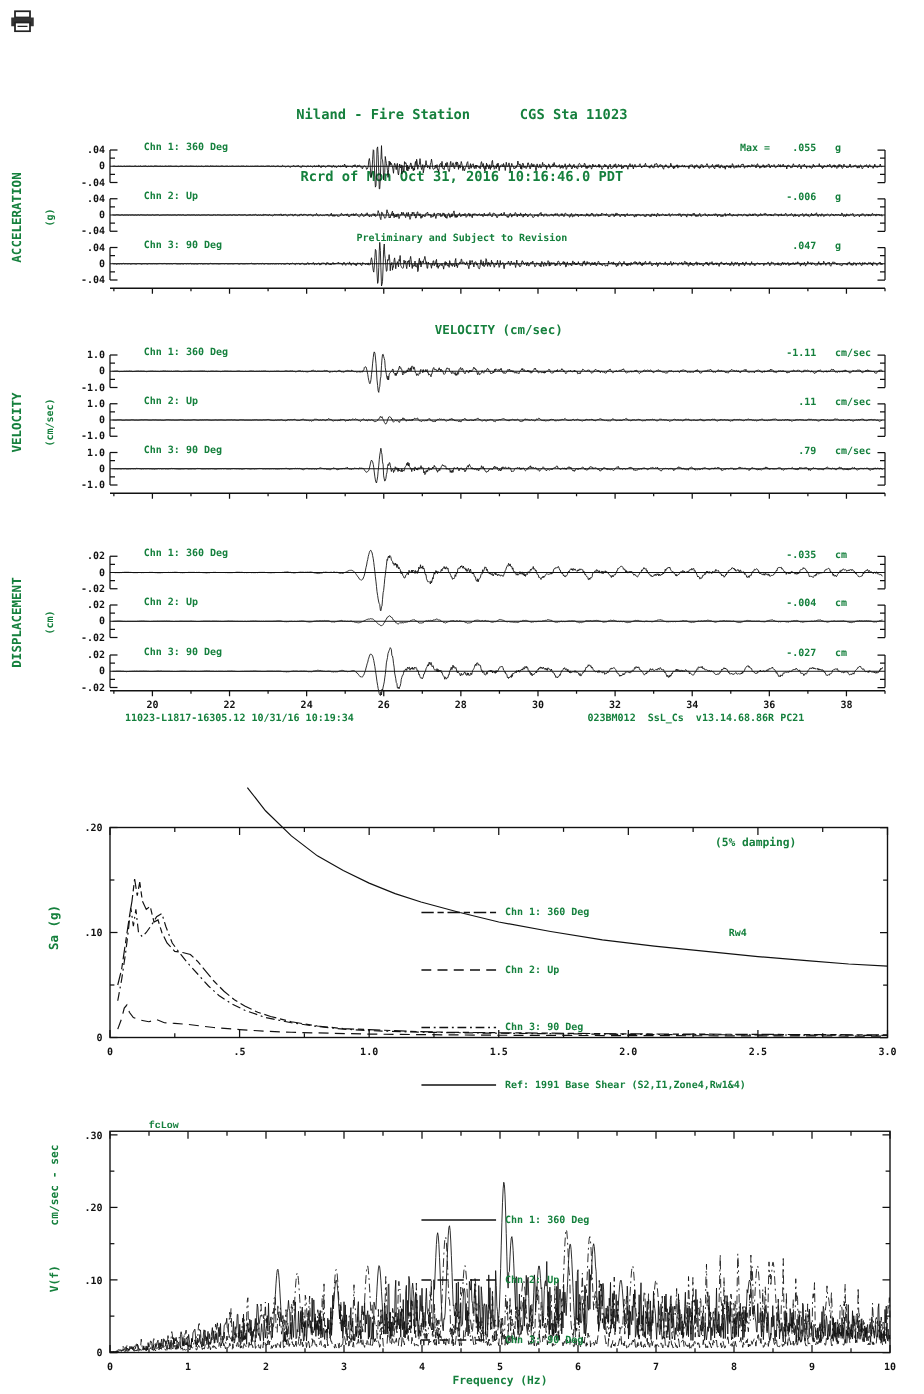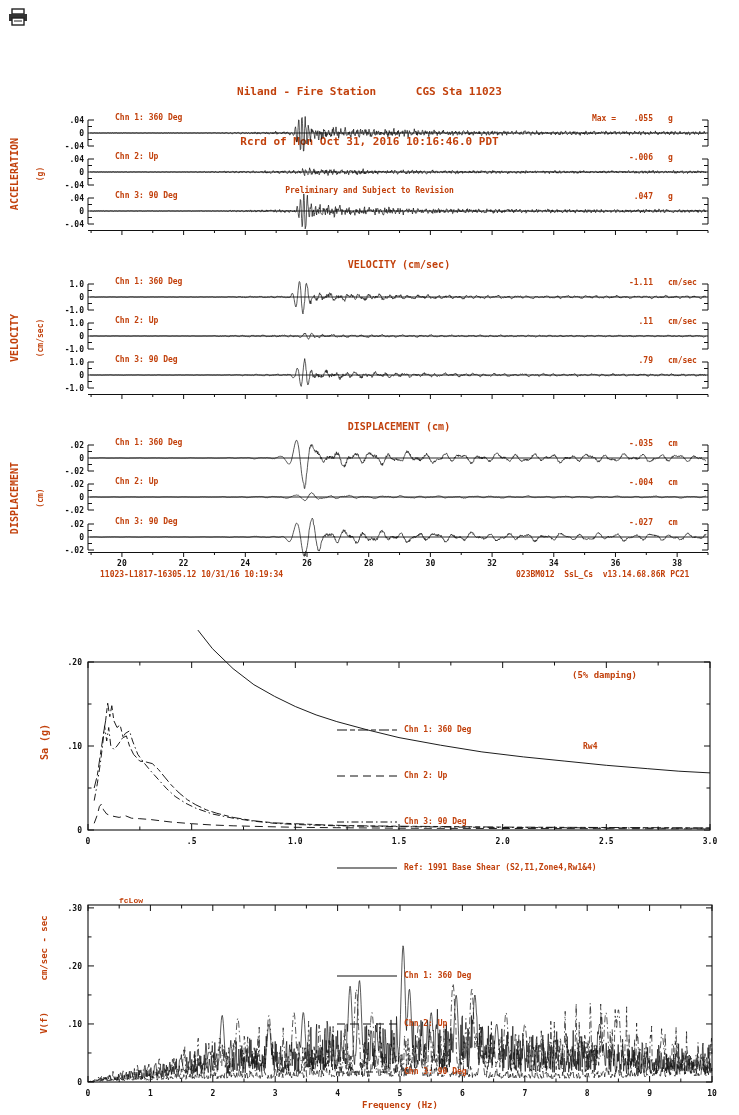--- a/index.html
+++ b/index.html
@@ -1,16 +1,16 @@
 <!DOCTYPE html>
 <html><head>
 <meta charset="utf-8">
 <style>
   html,body{margin:0;padding:0;background:#fff;}
-  #page{position:relative;width:739px;height:1115px;background:#fff;color:#c2410c;
+  #page{position:relative;width:739px;height:1115px;background:#fff;color:#15803d;
         font-family:"DejaVu Sans Mono","Liberation Mono",monospace;overflow:hidden;}
   .abs{position:absolute;white-space:pre;}
   .ctr{text-align:center;}
   .b{font-weight:bold;}
   .f11{font-size:11px;line-height:12px;}
   .f10{font-size:10px;line-height:11px;}
   .f9{font-size:9px;line-height:10px;}
   .f8{font-size:8px;line-height:9px;}
   .strip{position:absolute;left:56px;width:654px;height:44px;}
   .strip svg{position:absolute;left:0;top:0;overflow:visible;}
@@ -226,21 +226,20 @@
       <line x1="436.07960199004975" y1="1.5" x2="436.07960199004975" y2="6" stroke="#111" stroke-width="1"></line>
       <line x1="466.92537313432837" y1="1.5" x2="466.92537313432837" y2="4" stroke="#111" stroke-width="1"></line>
       <line x1="497.771144278607" y1="1.5" x2="497.771144278607" y2="6" stroke="#111" stroke-width="1"></line>
       <line x1="528.6169154228855" y1="1.5" x2="528.6169154228855" y2="4" stroke="#111" stroke-width="1"></line>
       <line x1="559.4626865671642" y1="1.5" x2="559.4626865671642" y2="6" stroke="#111" stroke-width="1"></line>
       <line x1="590.3084577114428" y1="1.5" x2="590.3084577114428" y2="4" stroke="#111" stroke-width="1"></line>
       <line x1="621.1542288557214" y1="1.5" x2="621.1542288557214" y2="6" stroke="#111" stroke-width="1"></line>
       <line x1="652" y1="1.5" x2="652" y2="4" stroke="#111" stroke-width="1"></line>
     </svg>
 
-  <div class="abs ctr f10 b" style="left:88px;top:421px;width:622px;">DISPLACEMENT (cm)</div>
   <div class="vwrap f10" style="left:14px;top:498px;">DISPLACEMENT</div>
   <div class="vwrap f8" style="left:40px;top:498px;">(cm)</div>
 
   <div class="strip" style="top:438px;">
     <svg id="svg-displacement-0" width="654" height="44">
         <text x="28" y="9.5" text-anchor="end" font-size="8">.02</text>
         <text x="28" y="22.5" text-anchor="end" font-size="8">0</text>
         <text x="28" y="35.5" text-anchor="end" font-size="8">-.02</text>
         <line x1="32" y1="7" x2="32" y2="33" stroke="#111" stroke-width="1"></line>
         <line x1="32" y1="7" x2="38" y2="7" stroke="#111" stroke-width="1"></line>
@@ -332,21 +331,21 @@
       <line x1="528.6169154228855" y1="1.5" x2="528.6169154228855" y2="4" stroke="#111" stroke-width="1"></line>
       <line x1="559.4626865671642" y1="1.5" x2="559.4626865671642" y2="6" stroke="#111" stroke-width="1"></line>
       <text x="559.4626865671642" y="15" text-anchor="middle" font-size="8">36</text>
       <line x1="590.3084577114428" y1="1.5" x2="590.3084577114428" y2="4" stroke="#111" stroke-width="1"></line>
       <line x1="621.1542288557214" y1="1.5" x2="621.1542288557214" y2="6" stroke="#111" stroke-width="1"></line>
       <text x="621.1542288557214" y="15" text-anchor="middle" font-size="8">38</text>
       <line x1="652" y1="1.5" x2="652" y2="4" stroke="#111" stroke-width="1"></line>
     </svg>
 
   <div class="abs f8 b" style="left:100px;top:570px;">11023-L1817-16305.12 10/31/16 10:19:34</div>
-  <div class="abs f8 b" style="left:470px;top:570px;margin-left:46px;">023BM012  SsL_Cs  v13.14.68.86R PC21</div>
+  <div class="abs f8 b" style="left:470px;top:570px;">023BM012  SsL_Cs  v13.14.68.86R PC21</div>
 
   <div class="abs f9 b" style="left:572px;top:670px;">(5% damping)</div>
   <svg class="abs" id="svg-sa" style="left:56px;top:628px;overflow:visible;" width="683" height="232">
       <rect x="32" y="34" width="622" height="168" fill="none" stroke="#111" stroke-width="1.1"></rect>
       <line x1="32" y1="202" x2="32" y2="196" stroke="#111" stroke-width="1"></line>
       <line x1="32" y1="34" x2="32" y2="40" stroke="#111" stroke-width="1"></line>
       <line x1="83.83333333333334" y1="202" x2="83.83333333333334" y2="198.5" stroke="#111" stroke-width="1"></line>
       <line x1="83.83333333333334" y1="34" x2="83.83333333333334" y2="37.5" stroke="#111" stroke-width="1"></line>
       <line x1="135.66666666666669" y1="202" x2="135.66666666666669" y2="196" stroke="#111" stroke-width="1"></line>
       <line x1="135.66666666666669" y1="34" x2="135.66666666666669" y2="40" stroke="#111" stroke-width="1"></line>

